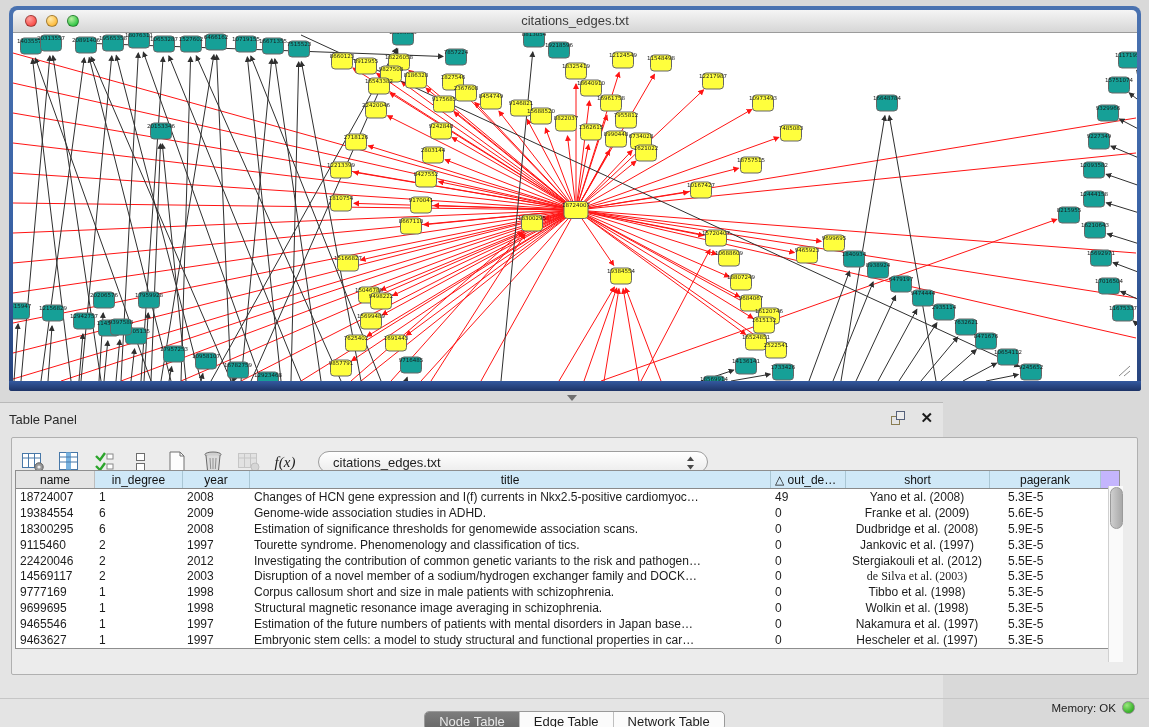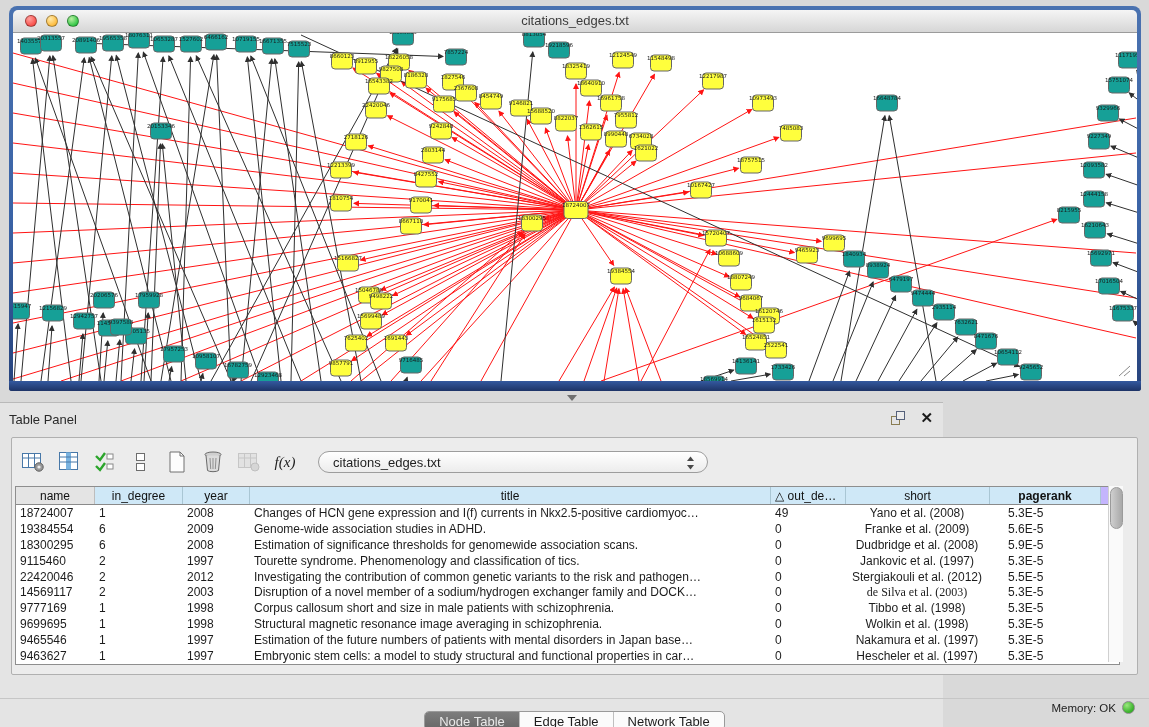--- a/index.html
+++ b/index.html
@@ -48,21 +48,21 @@
   .toolbar { position:absolute; left:8px; top:6px; height:36px; display:flex;
     align-items:center; gap:10px; }
   .tb-btn { width:26px; height:26px; display:flex; align-items:center; justify-content:center;
     background:none; border:none; }
   .fx { font-family:"Liberation Serif", serif; font-style:italic; font-size:15px; color:#222; }
   .combo { margin-left:10px; width:390px; height:22px; border:1px solid #9d9d9d; border-radius:11px;
     background:linear-gradient(#ffffff,#ececec); position:relative; font-size:13px; color:#222;
     padding:3px 0 0 14px; }
   .combo .updown { position:absolute; right:12px; top:3px; width:9px; height:16px; }
 
-  .tbl { position:absolute; left:3px; top:48px; width:1105px; background:#c4b5fd;
+  .tbl { position:absolute; left:3px; top:32px; width:1105px; background:#c4b5fd;
     border:1px solid #8e8e8e; }
   .thead { display:flex; height:18px; border-bottom:1px solid #8a8a8a; }
   .th { font-size:12px; color:#111; background:#cfe8f7; border-right:1px solid #a9c6d4;
     display:flex; align-items:center; justify-content:center; overflow:hidden; white-space:nowrap; }
   .th.gray { background:#e4e4e4; border-right:1px solid #bdbdbd; }
   .th.left { justify-content:flex-start; padding-left:4px; }
   .trow { display:flex; height:15.9px; background:#fff; }
   .td { font-size:12px; color:#1c1c1c; overflow:hidden; white-space:nowrap;
     padding:1px 2px 0 4px; }
   .td.center { text-align:center; padding-left:0; }
@@ -803,21 +803,21 @@
     </div>
 
     <div class="tbl">
       <div class="thead" id="thead">
           <div class="th gray" style="width: 79px;">name</div>
           <div class="th" style="width: 88px;">in_degree</div>
           <div class="th" style="width: 67px;">year</div>
           <div class="th" style="width: 521px;">title</div>
           <div class="th left" style="width: 75px;">△ out_de…</div>
           <div class="th" style="width: 144px;">short</div>
-          <div class="th" style="width: 111px; font-weight: bold;">pagerank</div>
+          <div class="th" style="width: 111px;">pagerank</div>
         </div>
       <div id="tbody">
           <div class="trow">
             <div class="td" style="width: 79px;">18724007</div>
             <div class="td" style="width: 88px;">1</div>
             <div class="td" style="width: 67px;">2008</div>
             <div class="td" style="width: 521px;">Changes of HCN gene expression and I(f) currents in Nkx2.5-positive cardiomyoc…</div>
             <div class="td" style="width: 75px;">49</div>
             <div class="td center" style="width: 144px;">Yano et al. (2008)</div>
             <div class="td" style="width: 111px; padding-left: 18px;">5.3E-5</div>

